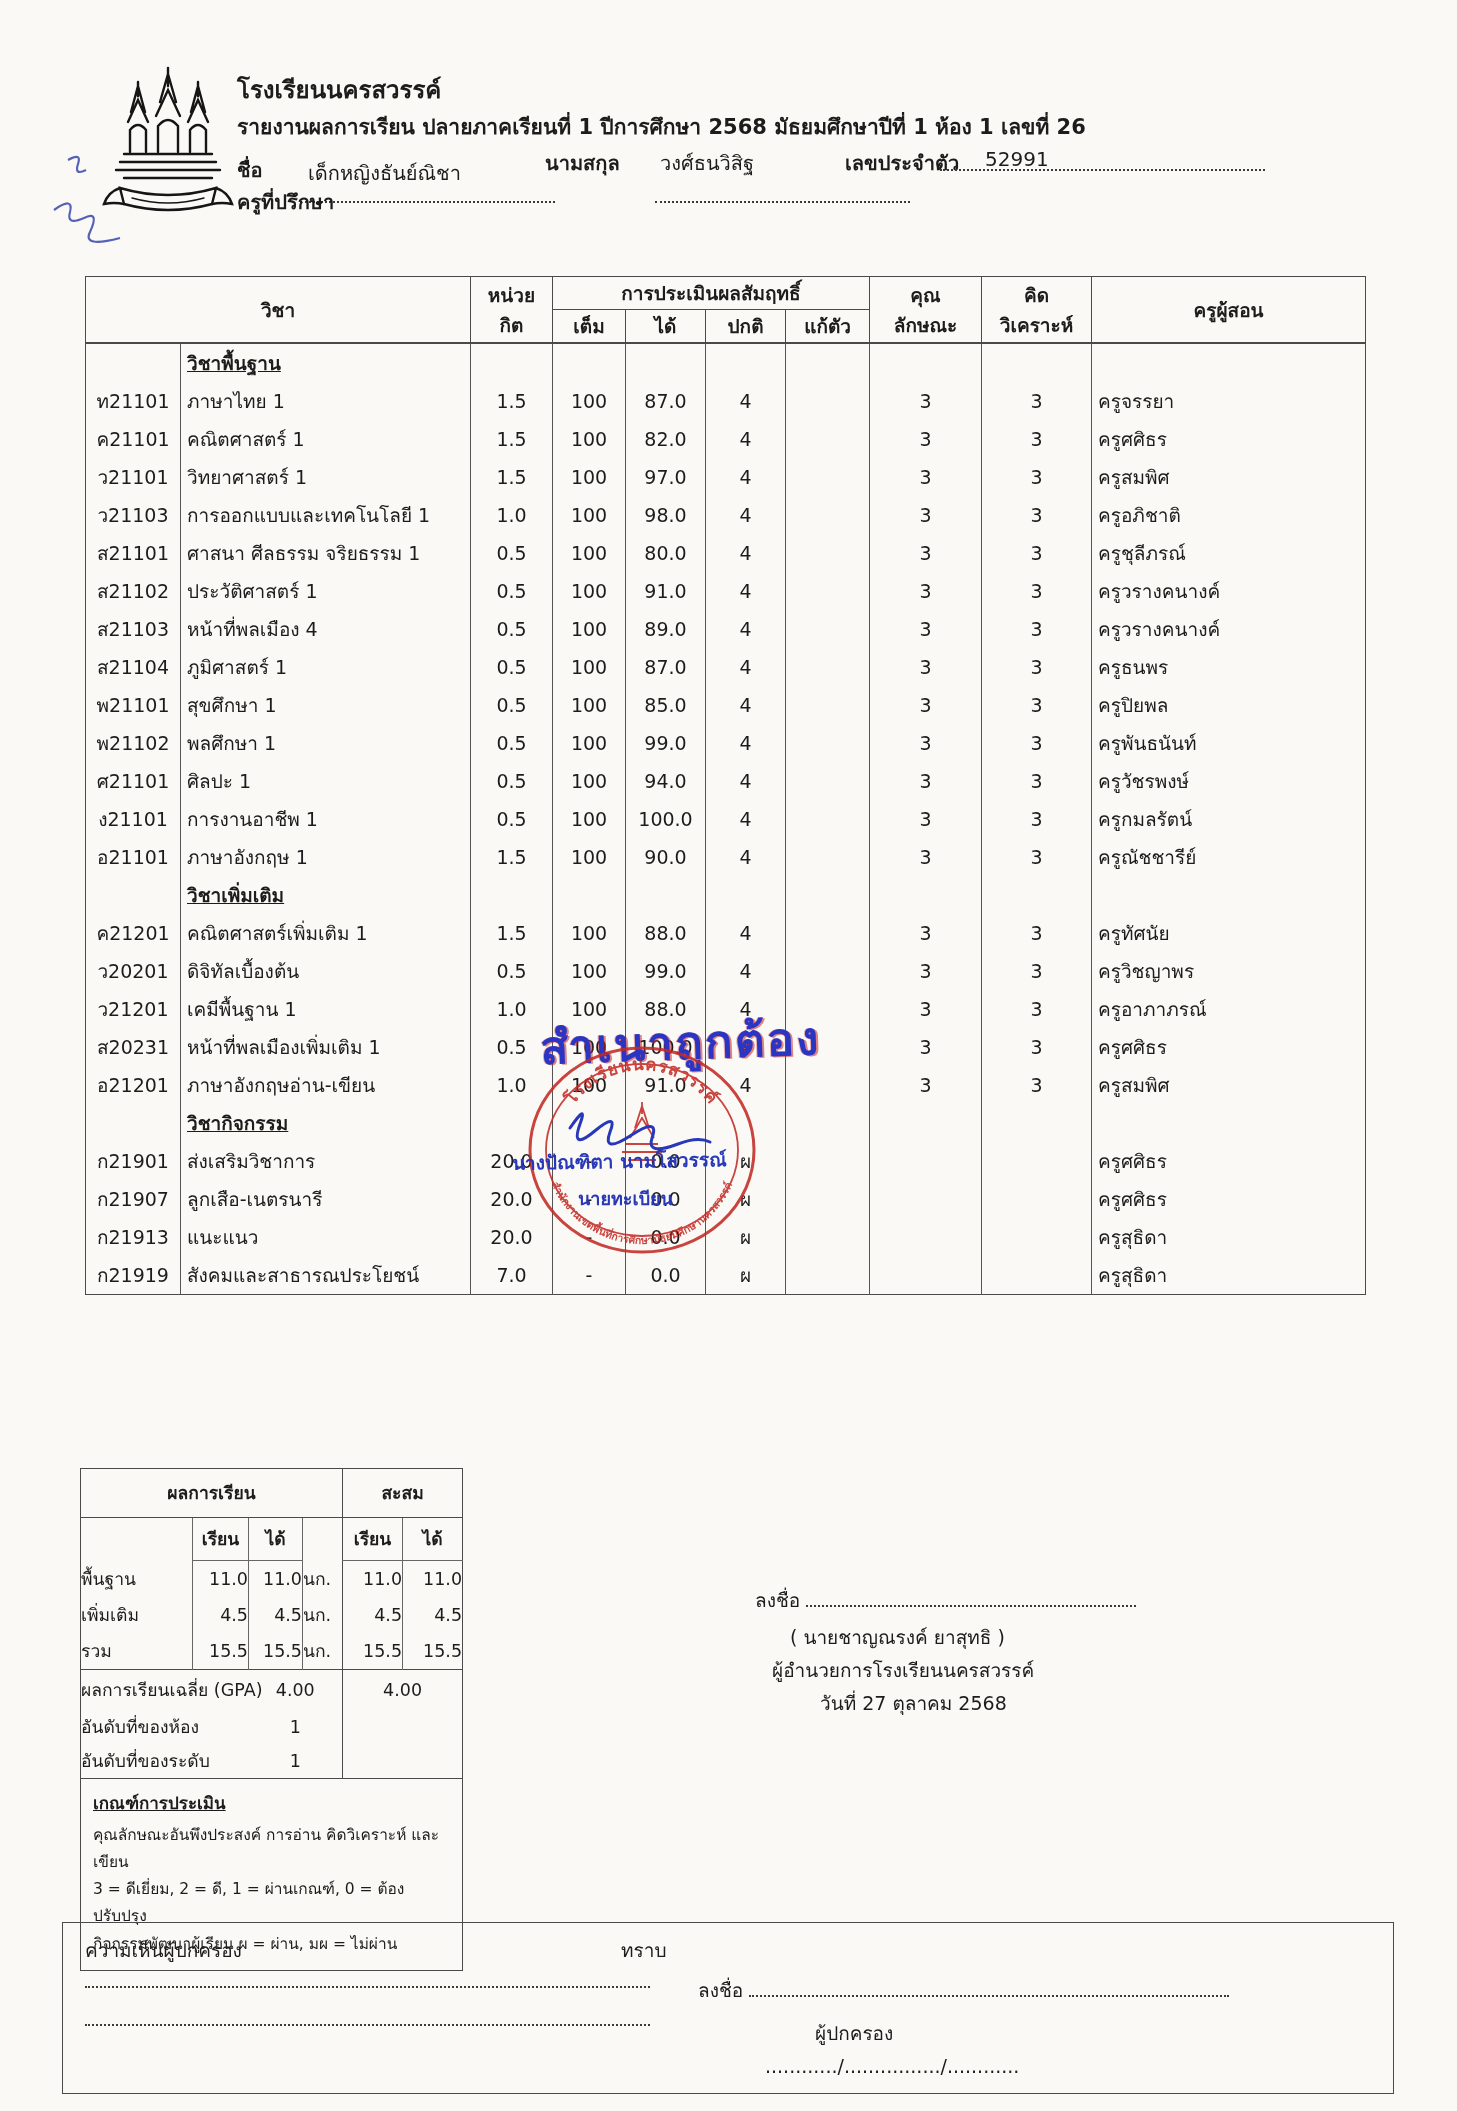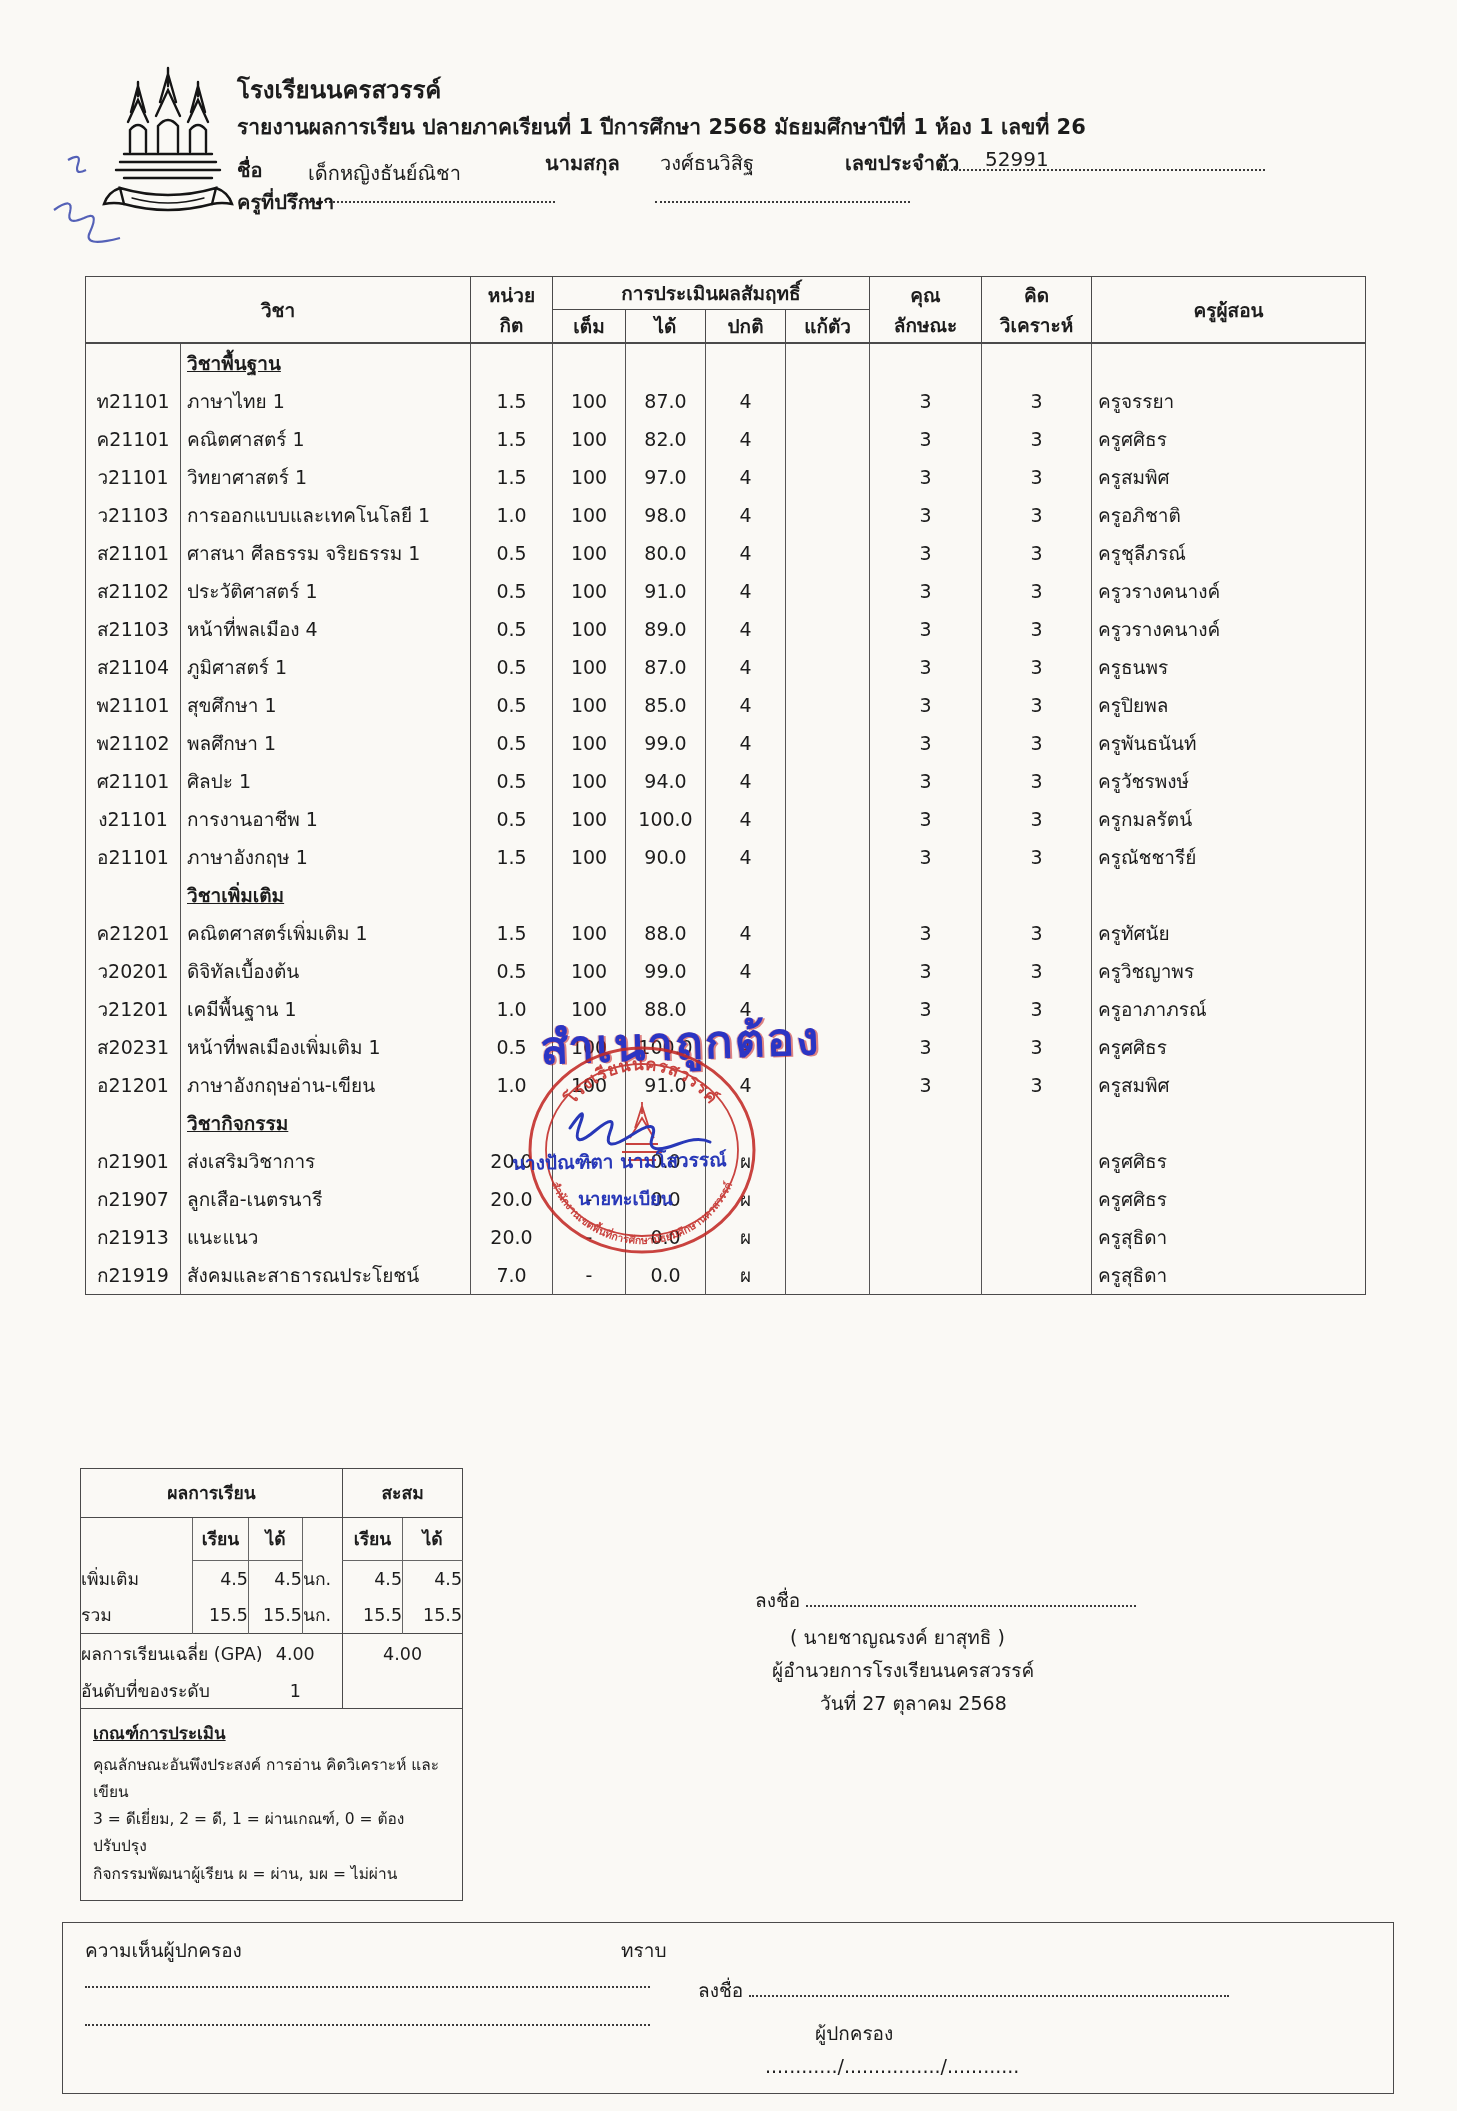--- a/index.html
+++ b/index.html
@@ -505,39 +505,52 @@
       </tr>
       <tr>
         <td></td>
         <td class="subh vline">เรียน</td>
         <td class="subh vline">ได้</td>
         <td class="vline"></td>
         <td class="subh split">เรียน</td>
         <td class="subh vline">ได้</td>
       </tr>
       <tr class="srow">
+        <td>พื้นฐาน</td>
+        <td class="num vline">11.0</td>
+        <td class="num vline">11.0</td>
+        <td class="vline">นก.</td>
+        <td class="num split">11.0</td>
+        <td class="num vline">11.0</td>
+      </tr>
+      <tr class="srow">
         <td>เพิ่มเติม</td>
         <td class="num vline">4.5</td>
         <td class="num vline">4.5</td>
         <td class="vline">นก.</td>
         <td class="num split">4.5</td>
         <td class="num vline">4.5</td>
       </tr>
       <tr class="srow">
         <td>รวม</td>
         <td class="num vline">15.5</td>
         <td class="num vline">15.5</td>
         <td class="vline">นก.</td>
         <td class="num split">15.5</td>
         <td class="num vline">15.5</td>
       </tr>
       <tr class="gparow">
         <td colspan="2" class="topline">ผลการเรียนเฉลี่ย (GPA)</td>
         <td colspan="2" class="topline" style="text-align:center">4.00</td>
         <td colspan="2" class="topline split" style="text-align:center">4.00</td>
+      </tr>
+      <tr class="rankrow">
+        <td colspan="2">อันดับที่ของห้อง</td>
+        <td colspan="2" style="text-align:center">1</td>
+        <td colspan="2" class="split"></td>
       </tr>
       <tr class="rankrow">
         <td colspan="2">อันดับที่ของระดับ</td>
         <td colspan="2" style="text-align:center">1</td>
         <td colspan="2" class="split"></td>
       </tr>
       <tr>
         <td colspan="6" class="topline criteria-cell">
           <div class="criteria-title">เกณฑ์การประเมิน</div>
           <div class="criteria-line">คุณลักษณะอันพึงประสงค์ การอ่าน คิดวิเคราะห์ และเขียน</div>

